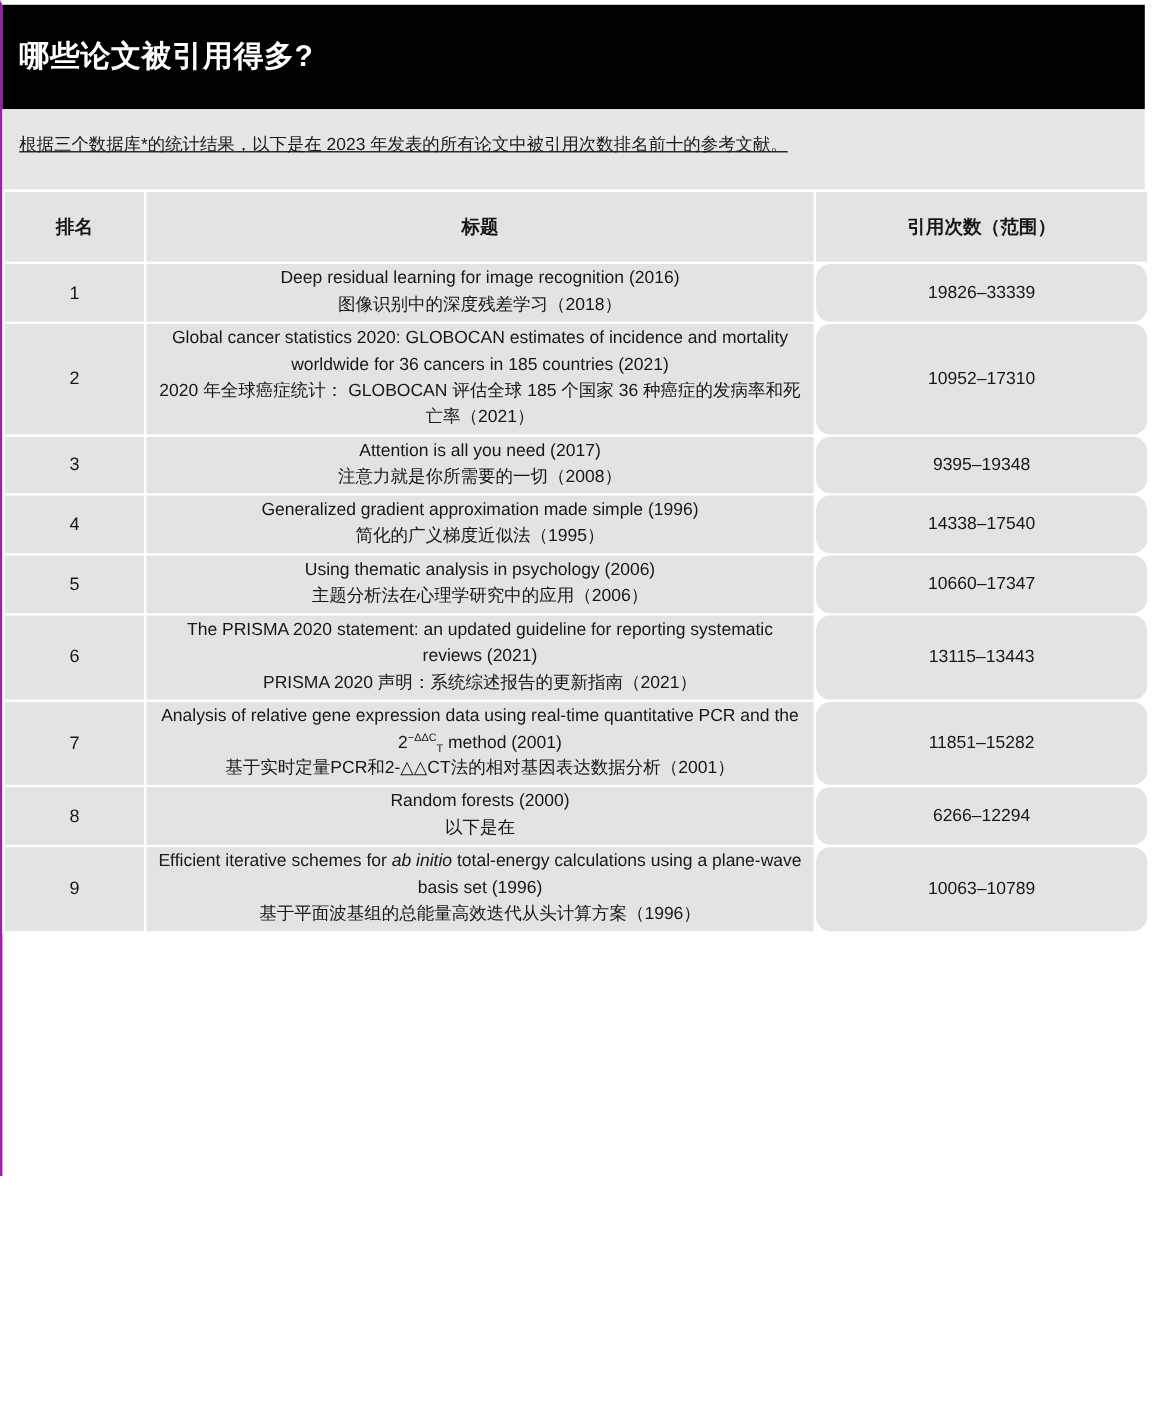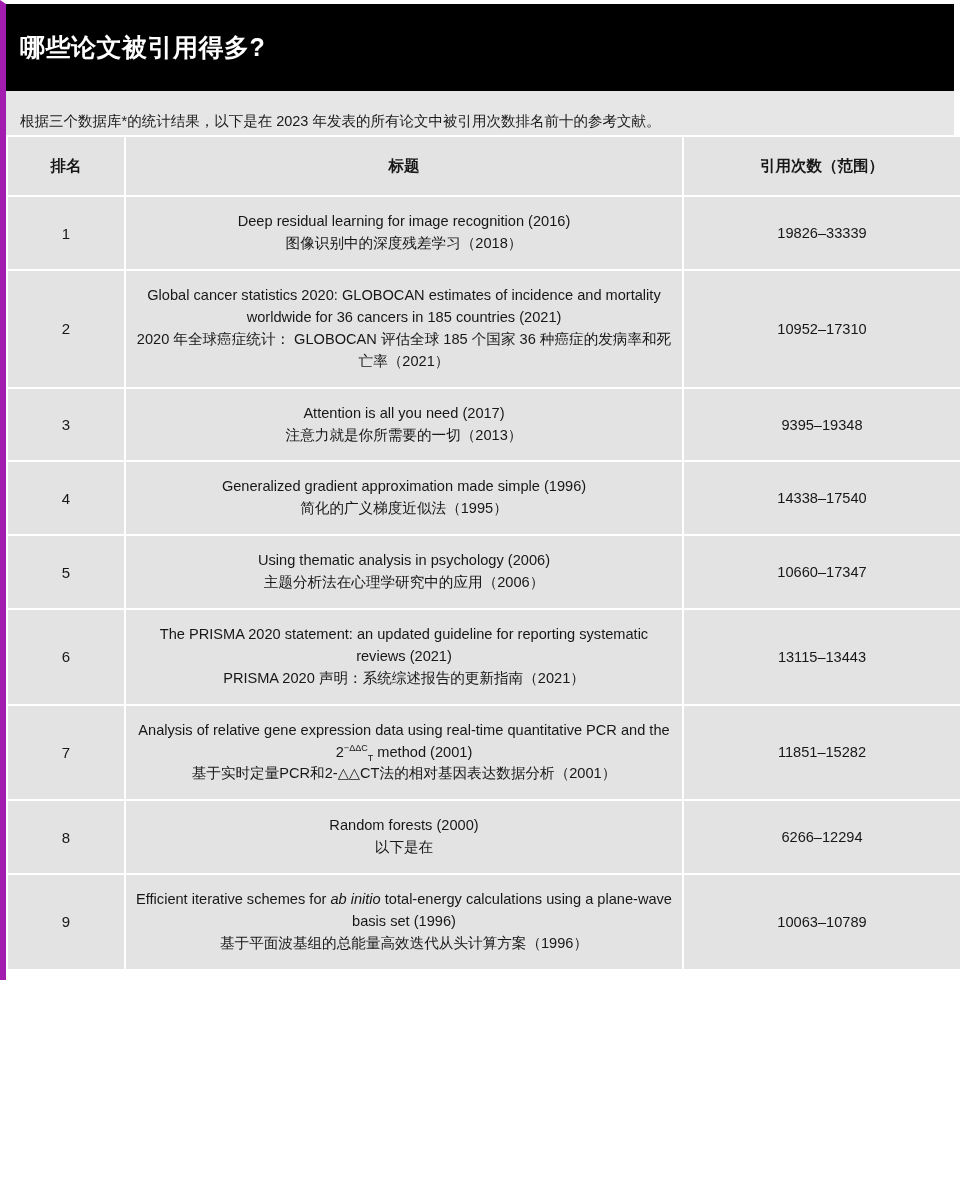--- a/index.html
+++ b/index.html
@@ -10,21 +10,21 @@
   body {
     width: 960px;
     height: 1182px;
     font-family: "Liberation Sans", "DejaVu Sans", sans-serif;
     overflow: hidden;
   }
   .page {
     width: 960px;
     height: 980px;
     box-sizing: border-box;
-    border-left: 6px solid #a21caf;
+    border-left: 2px solid #a21caf;
     border-right: 6px solid #ffffff;
     border-top: 4px solid #ffffff;
     background: #ffffff;
     position: relative;
   }
   .header-bar {
     background: #000000;
     height: 87px;
     box-sizing: border-box;
     display: flex;
@@ -33,39 +33,40 @@
   }
   .header-title {
     color: #ffffff;
     font-size: 25px;
     font-weight: bold;
     letter-spacing: 0.5px;
     line-height: 1.1;
   }
   .intro-band {
     background: #e6e6e6;
-    padding: 20px 14px 4px 14px;
-    box-sizing: border-box;
+    padding: 20px 14px 27px 14px;
+    box-sizing: border-box;
+    text-decoration: underline;
   }
   .intro-text {
     font-size: 14.5px;
     color: #1a1a1a;
     line-height: 1.4;
   }
   table.rank-table {
     width: 100%;
     border-collapse: separate;
     border-spacing: 2px 2px;
     background: #ffffff;
     table-layout: fixed;
   }
   table.rank-table th,
   table.rank-table td {
     background: #e3e3e3;
-    padding: 14px 8px;
+    padding: 2px 8px;
     vertical-align: middle;
     text-align: center;
     color: #171717;
   }
   table.rank-table th {
     font-size: 15.5px;
     font-weight: bold;
     height: 58px;
     box-sizing: border-box;
   }
@@ -76,20 +77,21 @@
     font-size: 15px;
   }
   td.title-cell {
     font-size: 14.6px;
     line-height: 1.5;
     padding-left: 22px;
     padding-right: 22px;
   }
   td.cites-cell {
     font-size: 14.6px;
+    border-radius: 12px;
   }
   .title-en {
     display: block;
   }
   .title-zh {
     display: block;
   }
   .ital {
     font-style: italic;
   }
@@ -138,21 +140,21 @@
           <td class="title-cell">
             <span class="title-en">Global cancer statistics 2020: GLOBOCAN estimates of incidence and mortality worldwide for 36 cancers in 185 countries (2021)</span>
             <span class="title-zh">2020 年全球癌症统计： GLOBOCAN 评估全球 185 个国家 36 种癌症的发病率和死亡率（2021）</span>
           </td>
           <td class="cites-cell">10952–17310</td>
         </tr>
         <tr>
           <td class="rank-cell">3</td>
           <td class="title-cell">
             <span class="title-en">Attention is all you need (2017)</span>
-            <span class="title-zh">注意力就是你所需要的一切（2013）</span>
+            <span class="title-zh">注意力就是你所需要的一切（2008）</span>
           </td>
           <td class="cites-cell">9395–19348</td>
         </tr>
         <tr>
           <td class="rank-cell">4</td>
           <td class="title-cell">
             <span class="title-en">Generalized gradient approximation made simple (1996)</span>
             <span class="title-zh">简化的广义梯度近似法（1995）</span>
           </td>
           <td class="cites-cell">14338–17540</td>

